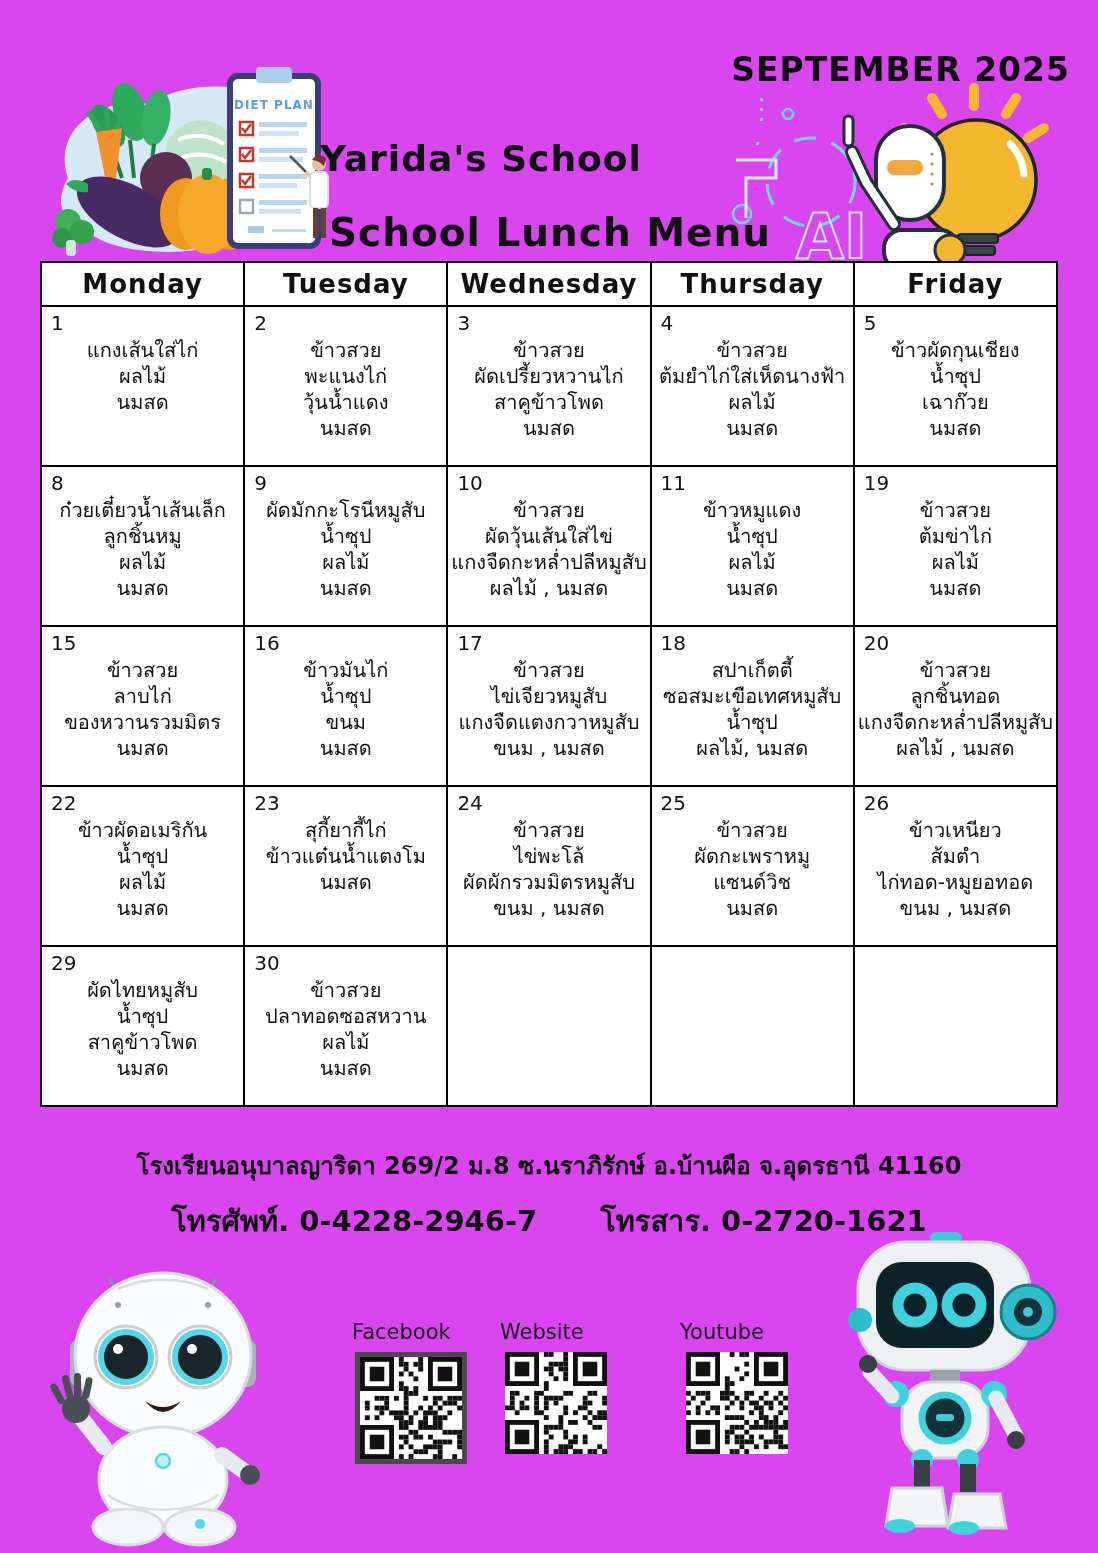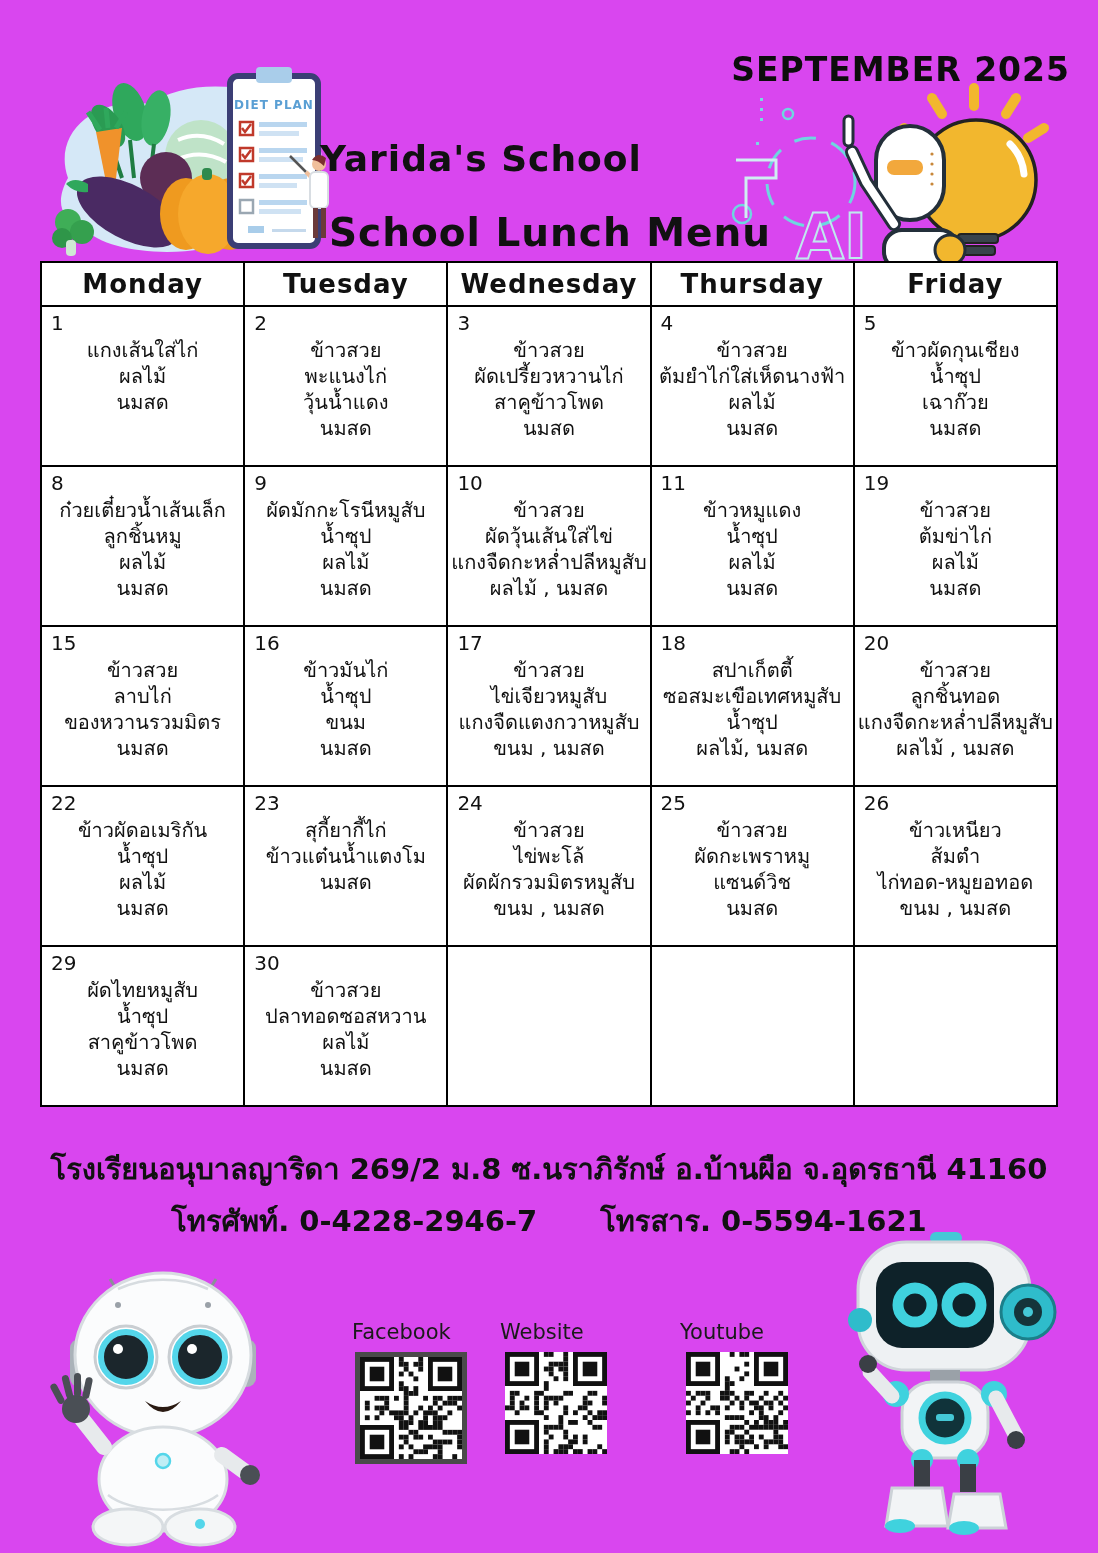--- a/index.html
+++ b/index.html
@@ -23,21 +23,21 @@
                     text-align:center;padding:0;letter-spacing:1px;}
   table.calendar td{border:2px solid #000;height:158px;padding:0;vertical-align:top;overflow:hidden;}
   .cell{display:flex;flex-direction:column;height:158px;}
   .date{font-size:20px;text-align:left;padding:4px 0 0 9px;height:26px;line-height:24px;}
   .lines{flex:1;display:flex;flex-direction:column;justify-content:flex-start;
          align-items:center;padding:0 2px 8px 2px;}
   .menu-line{font-size:20px;line-height:26px;text-align:center;white-space:nowrap;}
 
   
   .address{position:absolute;top:1146px;left:0;width:100%;text-align:center;
-           font-size:29px;font-weight:700;}
+           font-size:24px;font-weight:700;}
   .phones{position:absolute;top:1198px;left:0;width:100%;display:flex;
           justify-content:center;gap:63px;font-size:29px;font-weight:700;}
 
   
   .qr-item{position:absolute;text-align:left;}
   .qr-item .qr-label{font-size:21px;color:#1a1a1a;margin-bottom:8px;}
   .qr-box{width:102px;height:102px;margin:0 auto;}
   .qr-box svg{width:100%;height:100%;display:block;}
   .qr-frame{border:5px solid #4a4a4a;}
   .qr-fb{left:352px;top:1320px;width:118px;}
@@ -458,21 +458,21 @@
               <div class="lines"></div>
             </div>
           </td>
         </tr>
       </tbody>
   </table>
 
   <div class="address">โรงเรียนอนุบาลญาริดา 269/2 ม.8 ซ.นราภิรักษ์ อ.บ้านผือ จ.อุดรธานี 41160</div>
   <div class="phones">
     <span>โทรศัพท์. 0-4228-2946-7</span>
-    <span>โทรสาร. 0-5594-1621</span>
+    <span>โทรสาร. 0-2720-1621</span>
   </div>
 
   <div class="qr-item qr-fb">
     <div class="qr-label">Facebook</div>
     <div class="qr-box qr-frame">
         <svg class="qr" viewBox="0 0 105 105">
           <rect x="0" y="0" width="105" height="105" fill="#ffffff"></rect>
           <rect x="40" y="0" width="5" height="5" fill="#111111"></rect>
           <rect x="60" y="0" width="5" height="5" fill="#111111"></rect>
           <rect x="40" y="5" width="5" height="5" fill="#111111"></rect>

